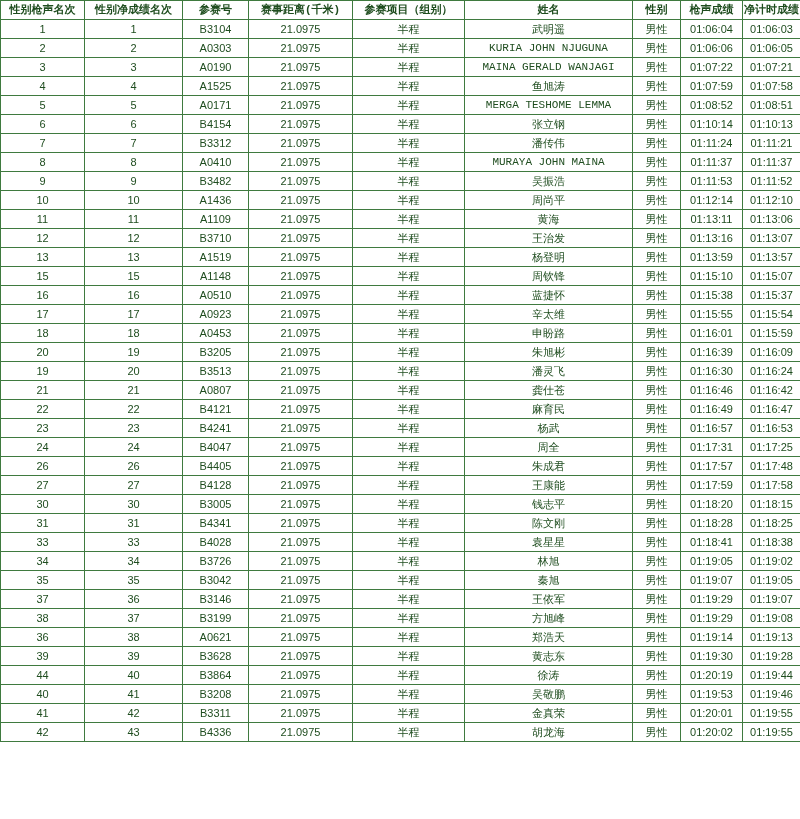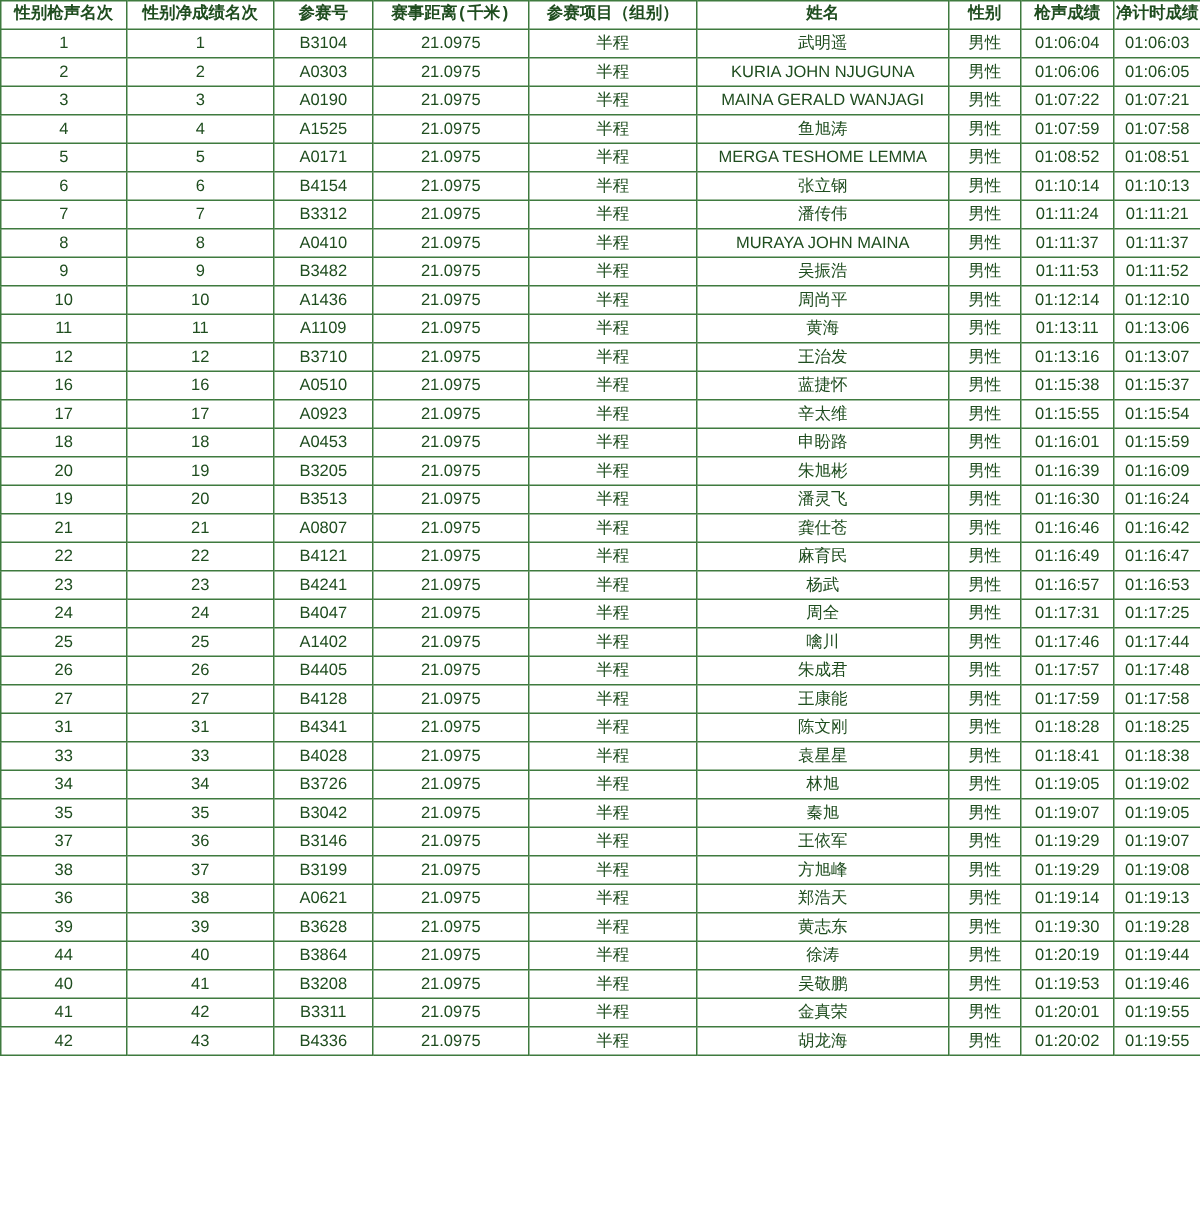--- a/index.html
+++ b/index.html
@@ -38,20 +38,21 @@
     font-size: 11px;
     font-weight: normal;
     padding: 0 1px;
   }
   td.name-cell {
     font-size: 11px;
     margin-top: 12px;
   }
   td.name-cell.latin {
     font-size: 10px;
+    font-family: Liberation Mono, monospace;
   }
   col.c0 { width: 84px; }
   col.c1 { width: 98px; }
   col.c2 { width: 66px; }
   col.c3 { width: 104px; }
   col.c4 { width: 112px; }
   col.c5 { width: 168px; }
   col.c6 { width: 48px; }
   col.c7 { width: 62px; }
   col.c8 { width: 58px; }
@@ -211,20 +212,42 @@
         <td>12</td>
         <td>B3710</td>
         <td>21.0975</td>
         <td>半程</td>
         <td class="name-cell">王治发</td>
         <td>男性</td>
         <td>01:13:16</td>
         <td>01:13:07</td>
       </tr>
       <tr>
+        <td>13</td>
+        <td>13</td>
+        <td>A1519</td>
+        <td>21.0975</td>
+        <td>半程</td>
+        <td class="name-cell">杨登明</td>
+        <td>男性</td>
+        <td>01:13:59</td>
+        <td>01:13:57</td>
+      </tr>
+      <tr>
+        <td>15</td>
+        <td>15</td>
+        <td>A1148</td>
+        <td>21.0975</td>
+        <td>半程</td>
+        <td class="name-cell">周钦锋</td>
+        <td>男性</td>
+        <td>01:15:10</td>
+        <td>01:15:07</td>
+      </tr>
+      <tr>
         <td>16</td>
         <td>16</td>
         <td>A0510</td>
         <td>21.0975</td>
         <td>半程</td>
         <td class="name-cell">蓝捷怀</td>
         <td>男性</td>
         <td>01:15:38</td>
         <td>01:15:37</td>
       </tr>
@@ -310,51 +333,51 @@
         <td>24</td>
         <td>B4047</td>
         <td>21.0975</td>
         <td>半程</td>
         <td class="name-cell">周全</td>
         <td>男性</td>
         <td>01:17:31</td>
         <td>01:17:25</td>
       </tr>
       <tr>
-        <td>25</td>
-        <td>25</td>
-        <td>A1402</td>
-        <td>21.0975</td>
-        <td>半程</td>
-        <td class="name-cell">噙川</td>
-        <td>男性</td>
-        <td>01:17:46</td>
-        <td>01:17:44</td>
-      </tr>
-      <tr>
         <td>26</td>
         <td>26</td>
         <td>B4405</td>
         <td>21.0975</td>
         <td>半程</td>
         <td class="name-cell">朱成君</td>
         <td>男性</td>
         <td>01:17:57</td>
         <td>01:17:48</td>
       </tr>
       <tr>
         <td>27</td>
         <td>27</td>
         <td>B4128</td>
         <td>21.0975</td>
         <td>半程</td>
         <td class="name-cell">王康能</td>
         <td>男性</td>
         <td>01:17:59</td>
         <td>01:17:58</td>
+      </tr>
+      <tr>
+        <td>30</td>
+        <td>30</td>
+        <td>B3005</td>
+        <td>21.0975</td>
+        <td>半程</td>
+        <td class="name-cell">钱志平</td>
+        <td>男性</td>
+        <td>01:18:20</td>
+        <td>01:18:15</td>
       </tr>
       <tr>
         <td>31</td>
         <td>31</td>
         <td>B4341</td>
         <td>21.0975</td>
         <td>半程</td>
         <td class="name-cell">陈文刚</td>
         <td>男性</td>
         <td>01:18:28</td>

